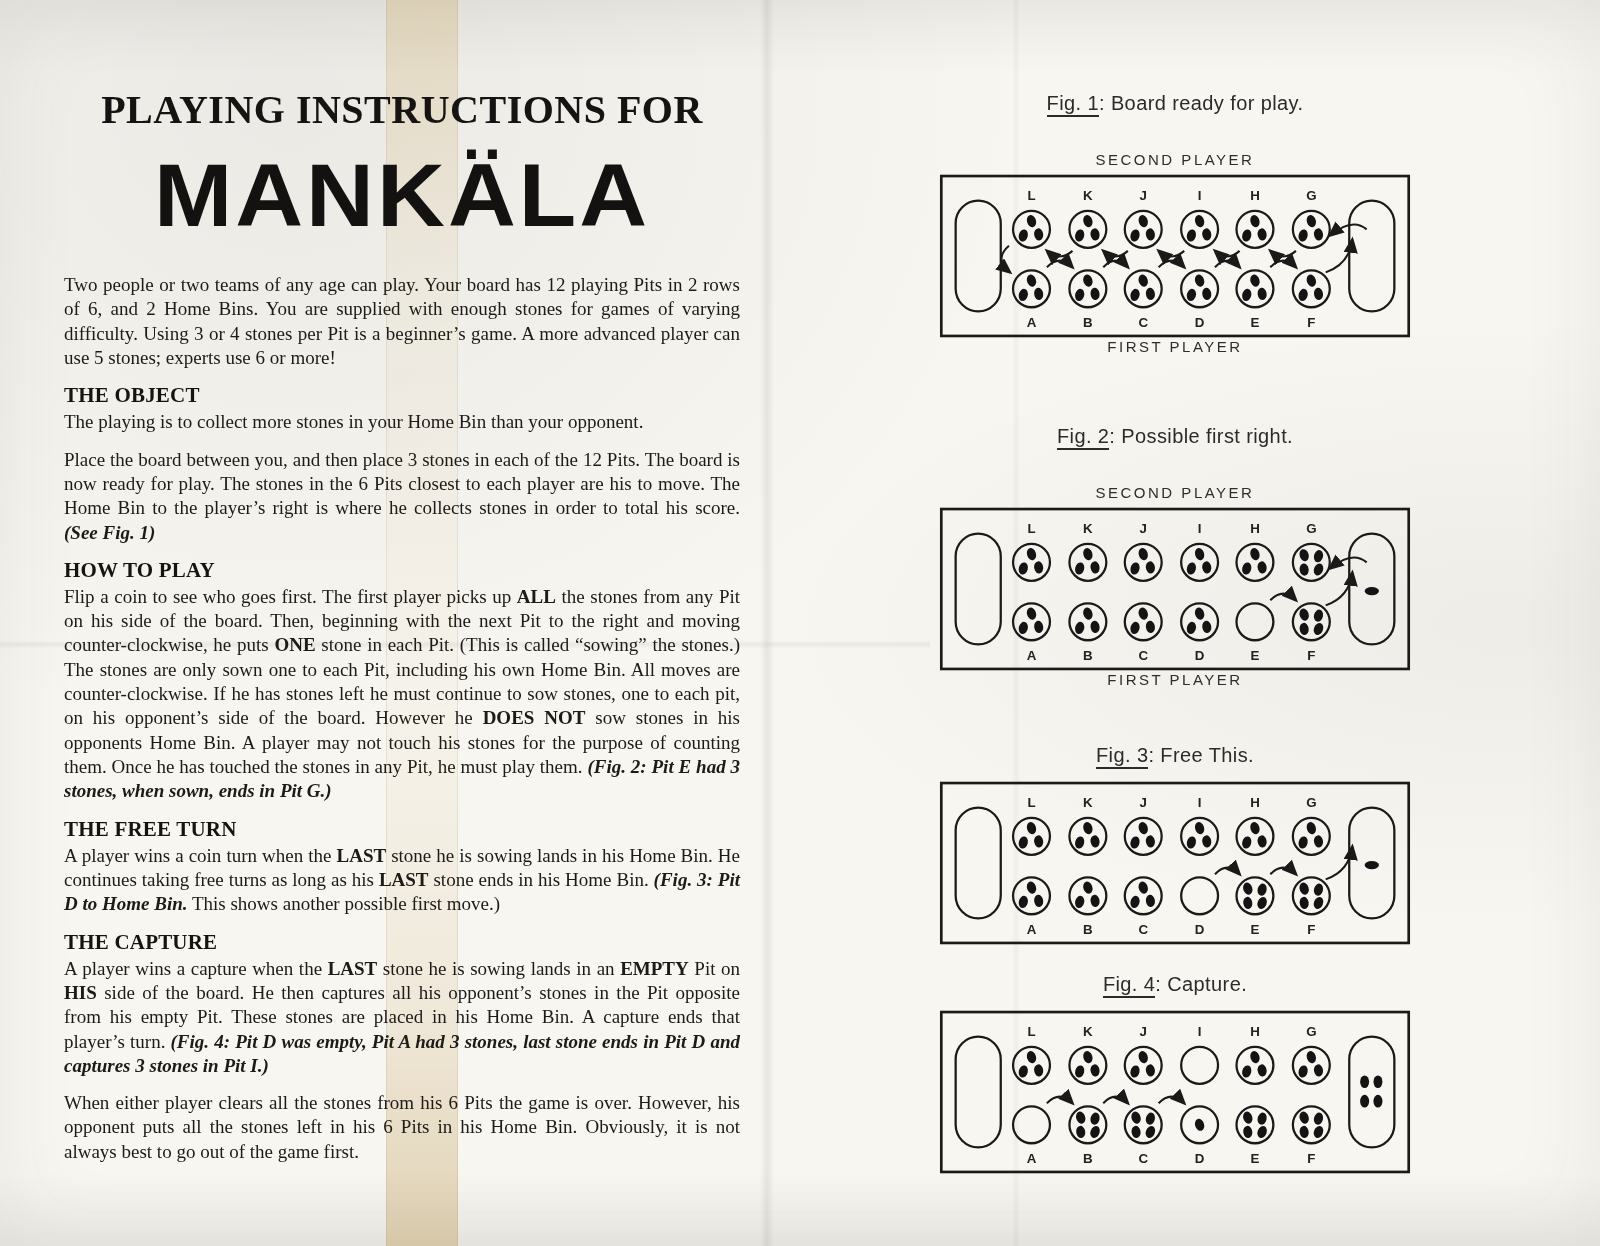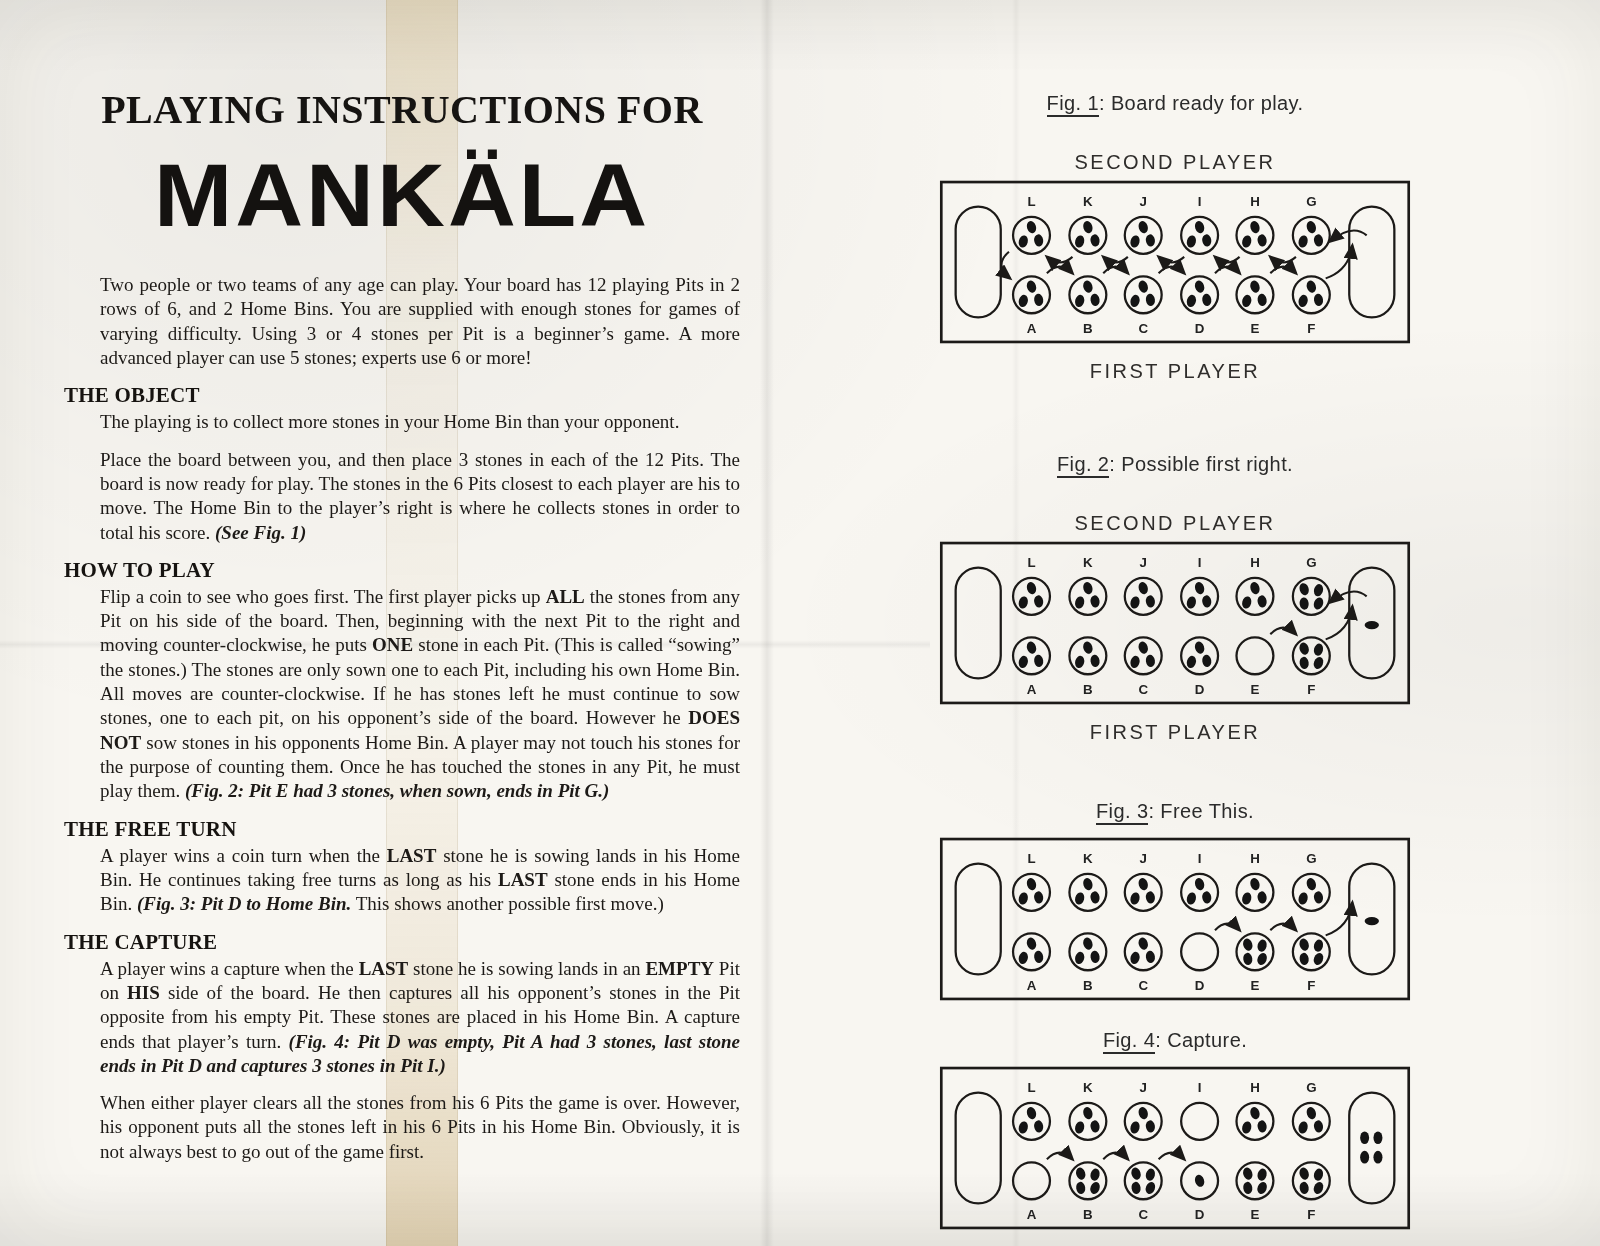--- a/index.html
+++ b/index.html
@@ -29,35 +29,35 @@
     background:linear-gradient(to right, transparent, rgba(0,0,0,0.035) 50%, transparent); }
 
   
   .left-col { position:absolute; left:64px; top:0; width:676px; padding-top:86px; }
   .kicker { font-size:40px; font-weight:bold; text-align:center; letter-spacing:0.5px;
     font-family:"Liberation Serif","DejaVu Serif",serif; color:#161412; }
   .game-title { font-family:"Liberation Sans","DejaVu Sans",sans-serif; font-weight:bold;
     font-size:94px; line-height:1; text-align:center; letter-spacing:3px; margin-top:16px;
     color:#141210; transform:scaleY(0.95); }
   .intro { margin-top:30px; }
-  .body-text { font-size:19px; line-height:1.28; text-align:justify; color:#1d1a17;margin-left:36px; }
+  .body-text { font-size:19px; line-height:1.28; text-align:justify; color:#1d1a17; }
   .section { margin-top:13px; }
   .section h3 { font-size:21px; font-weight:bold; letter-spacing:0.2px; margin-bottom:2px; color:#161310; }
   .rn-b { font-weight:bold; }
   .rn-bi { font-weight:bold; font-style:italic; }
 
   
   .right-col { position:absolute; left:930px; top:0; width:490px; padding-top:92px;
     font-family:"Liberation Sans","DejaVu Sans",sans-serif; }
   .figure { display:flex; flex-direction:column; align-items:center; }
   .fig-caption { font-size:20px; color:#2b2b2b; letter-spacing:0.4px; }
   .fig-num { border-bottom:2px solid #2b2b2b; padding-bottom:1px; }
-  .player-label { font-size:20px; letter-spacing:2.5px; color:#2f2d2b;text-align:center; }
+  .player-label { font-size:15px; letter-spacing:2.5px; color:#2f2d2b;text-align:center; }
   .player-top { margin-top:36px; margin-bottom:6px; }
-  .player-bottom { margin-top:16px; }
+  .player-bottom { margin-top:0; }
   .board-svg { width:474px; height:164px; }
   .fig-1 { margin-top:0; }
   .fig-2 { margin-top:70px; }
   .fig-3 { margin-top:56px; }
   .fig-3 .board-svg, .fig-4 .board-svg { margin-top:14px; }
   .fig-4 { margin-top:28px; }
 </style>
 </head>
 <body>
 

